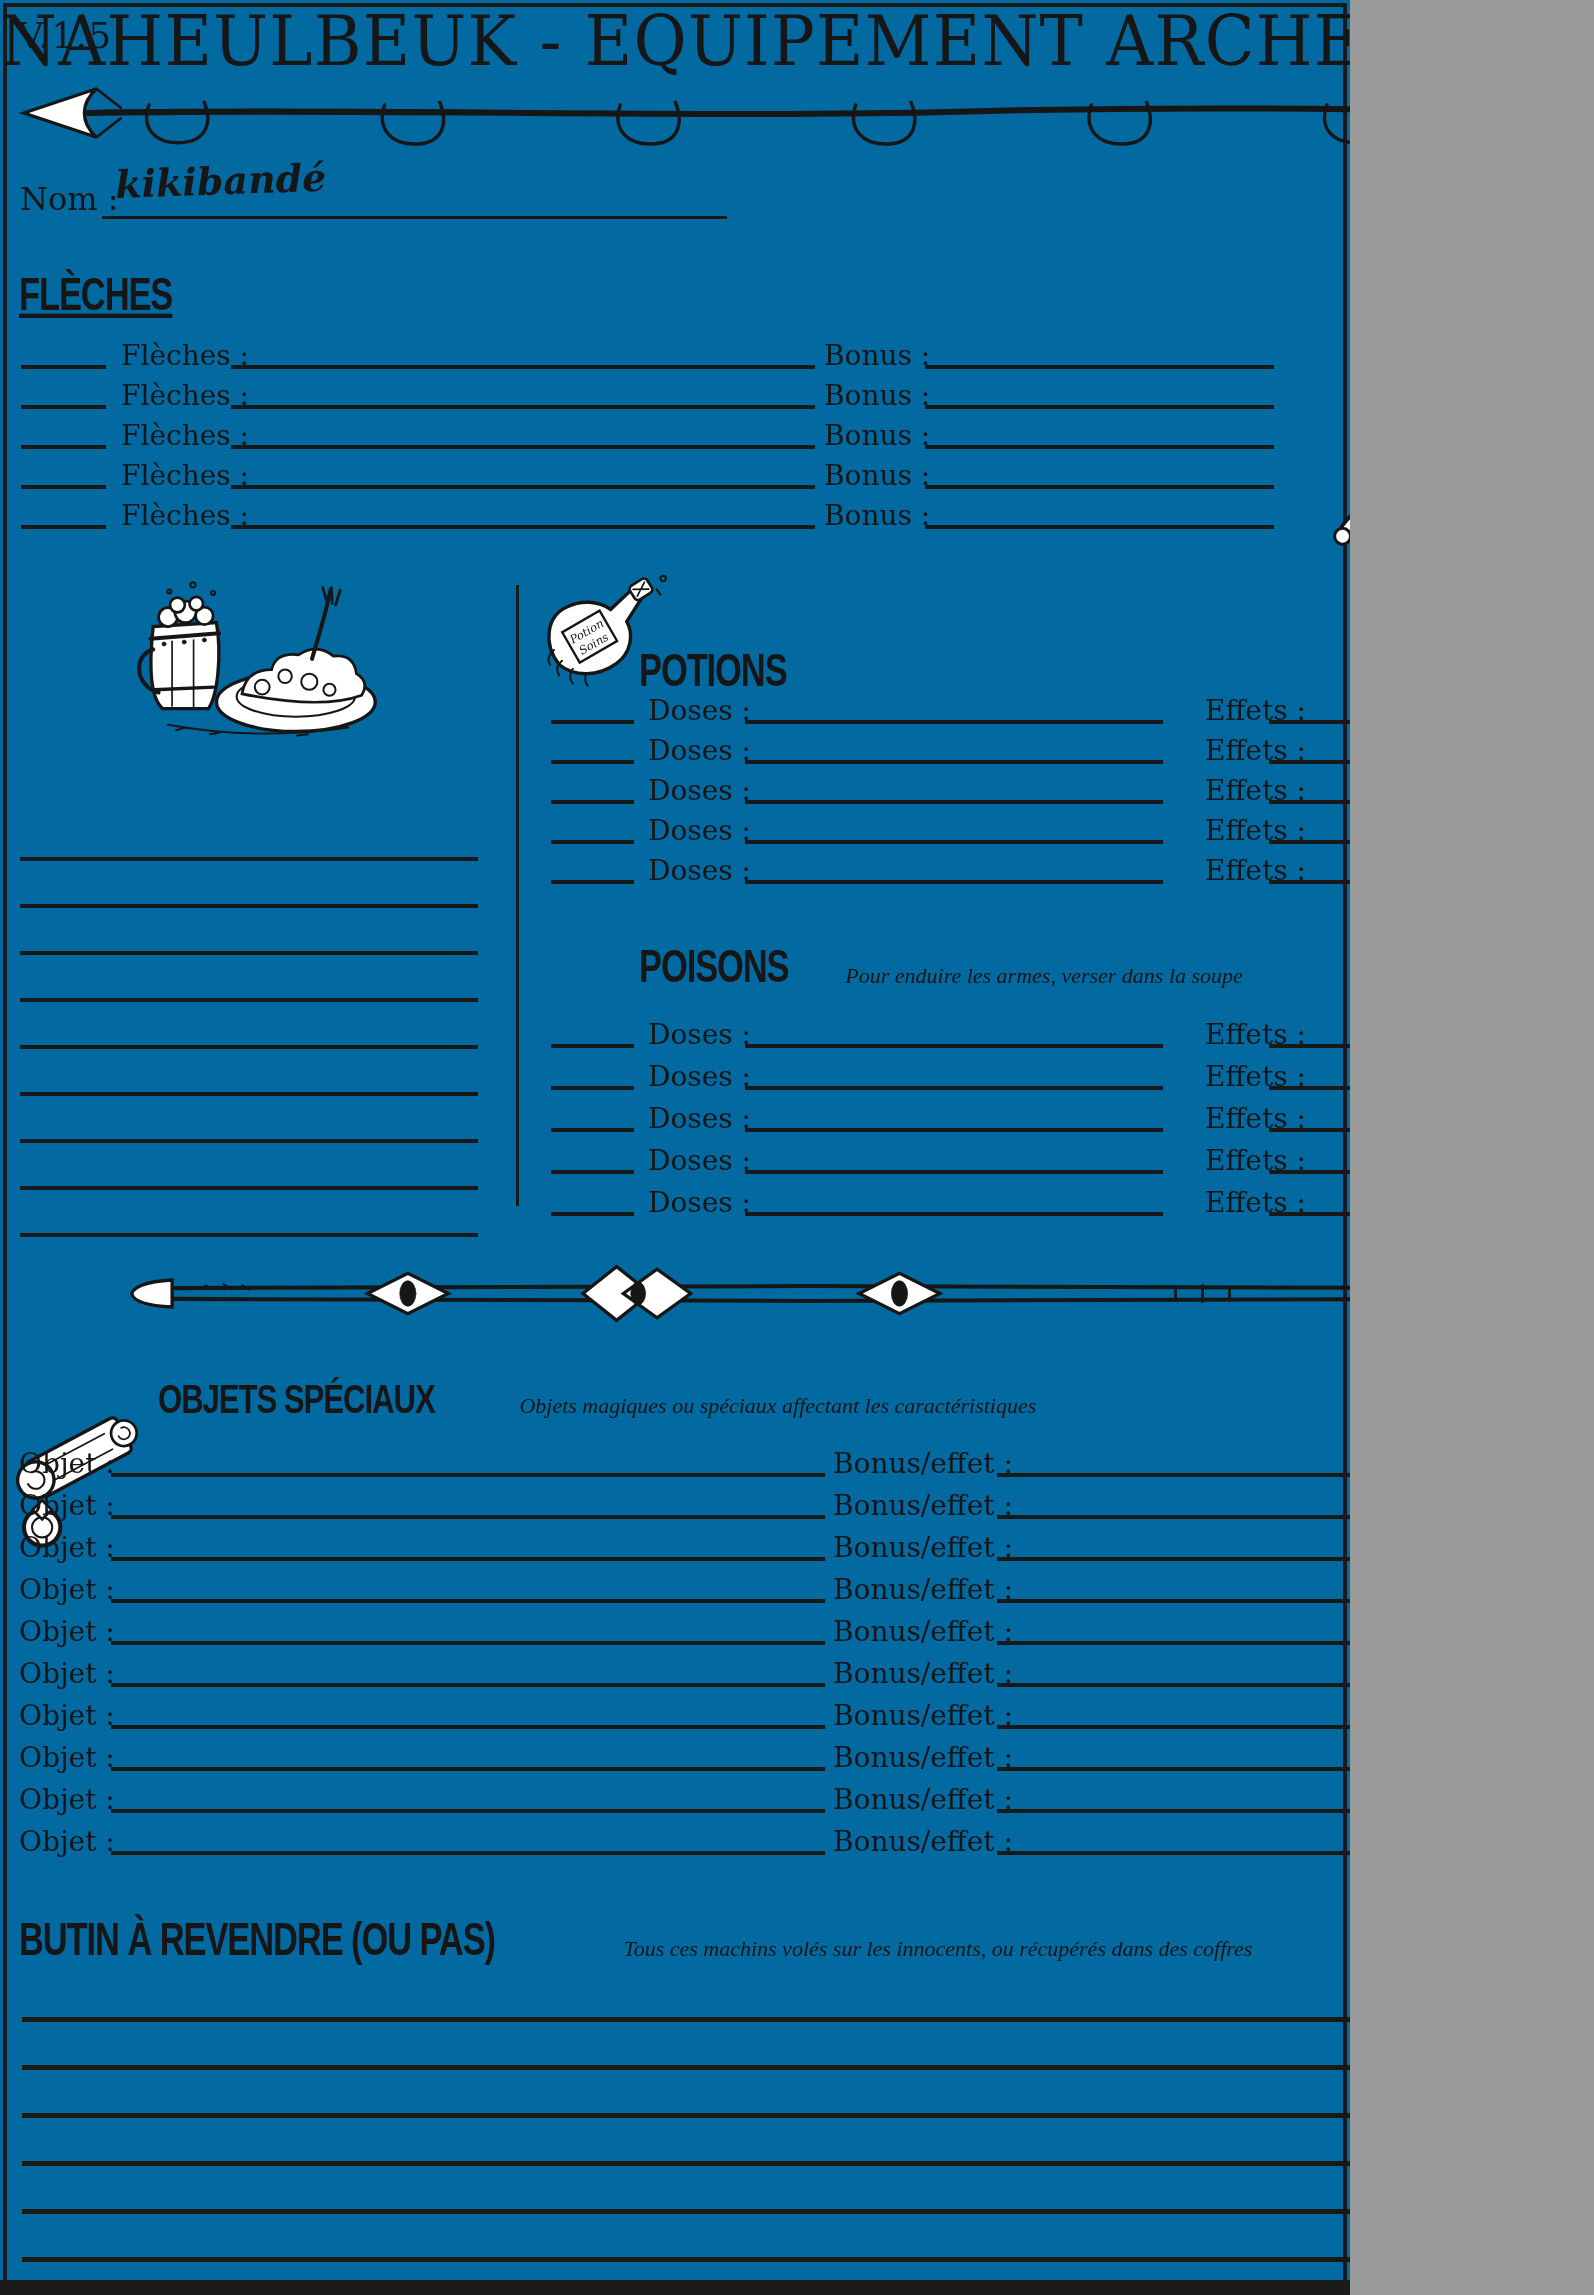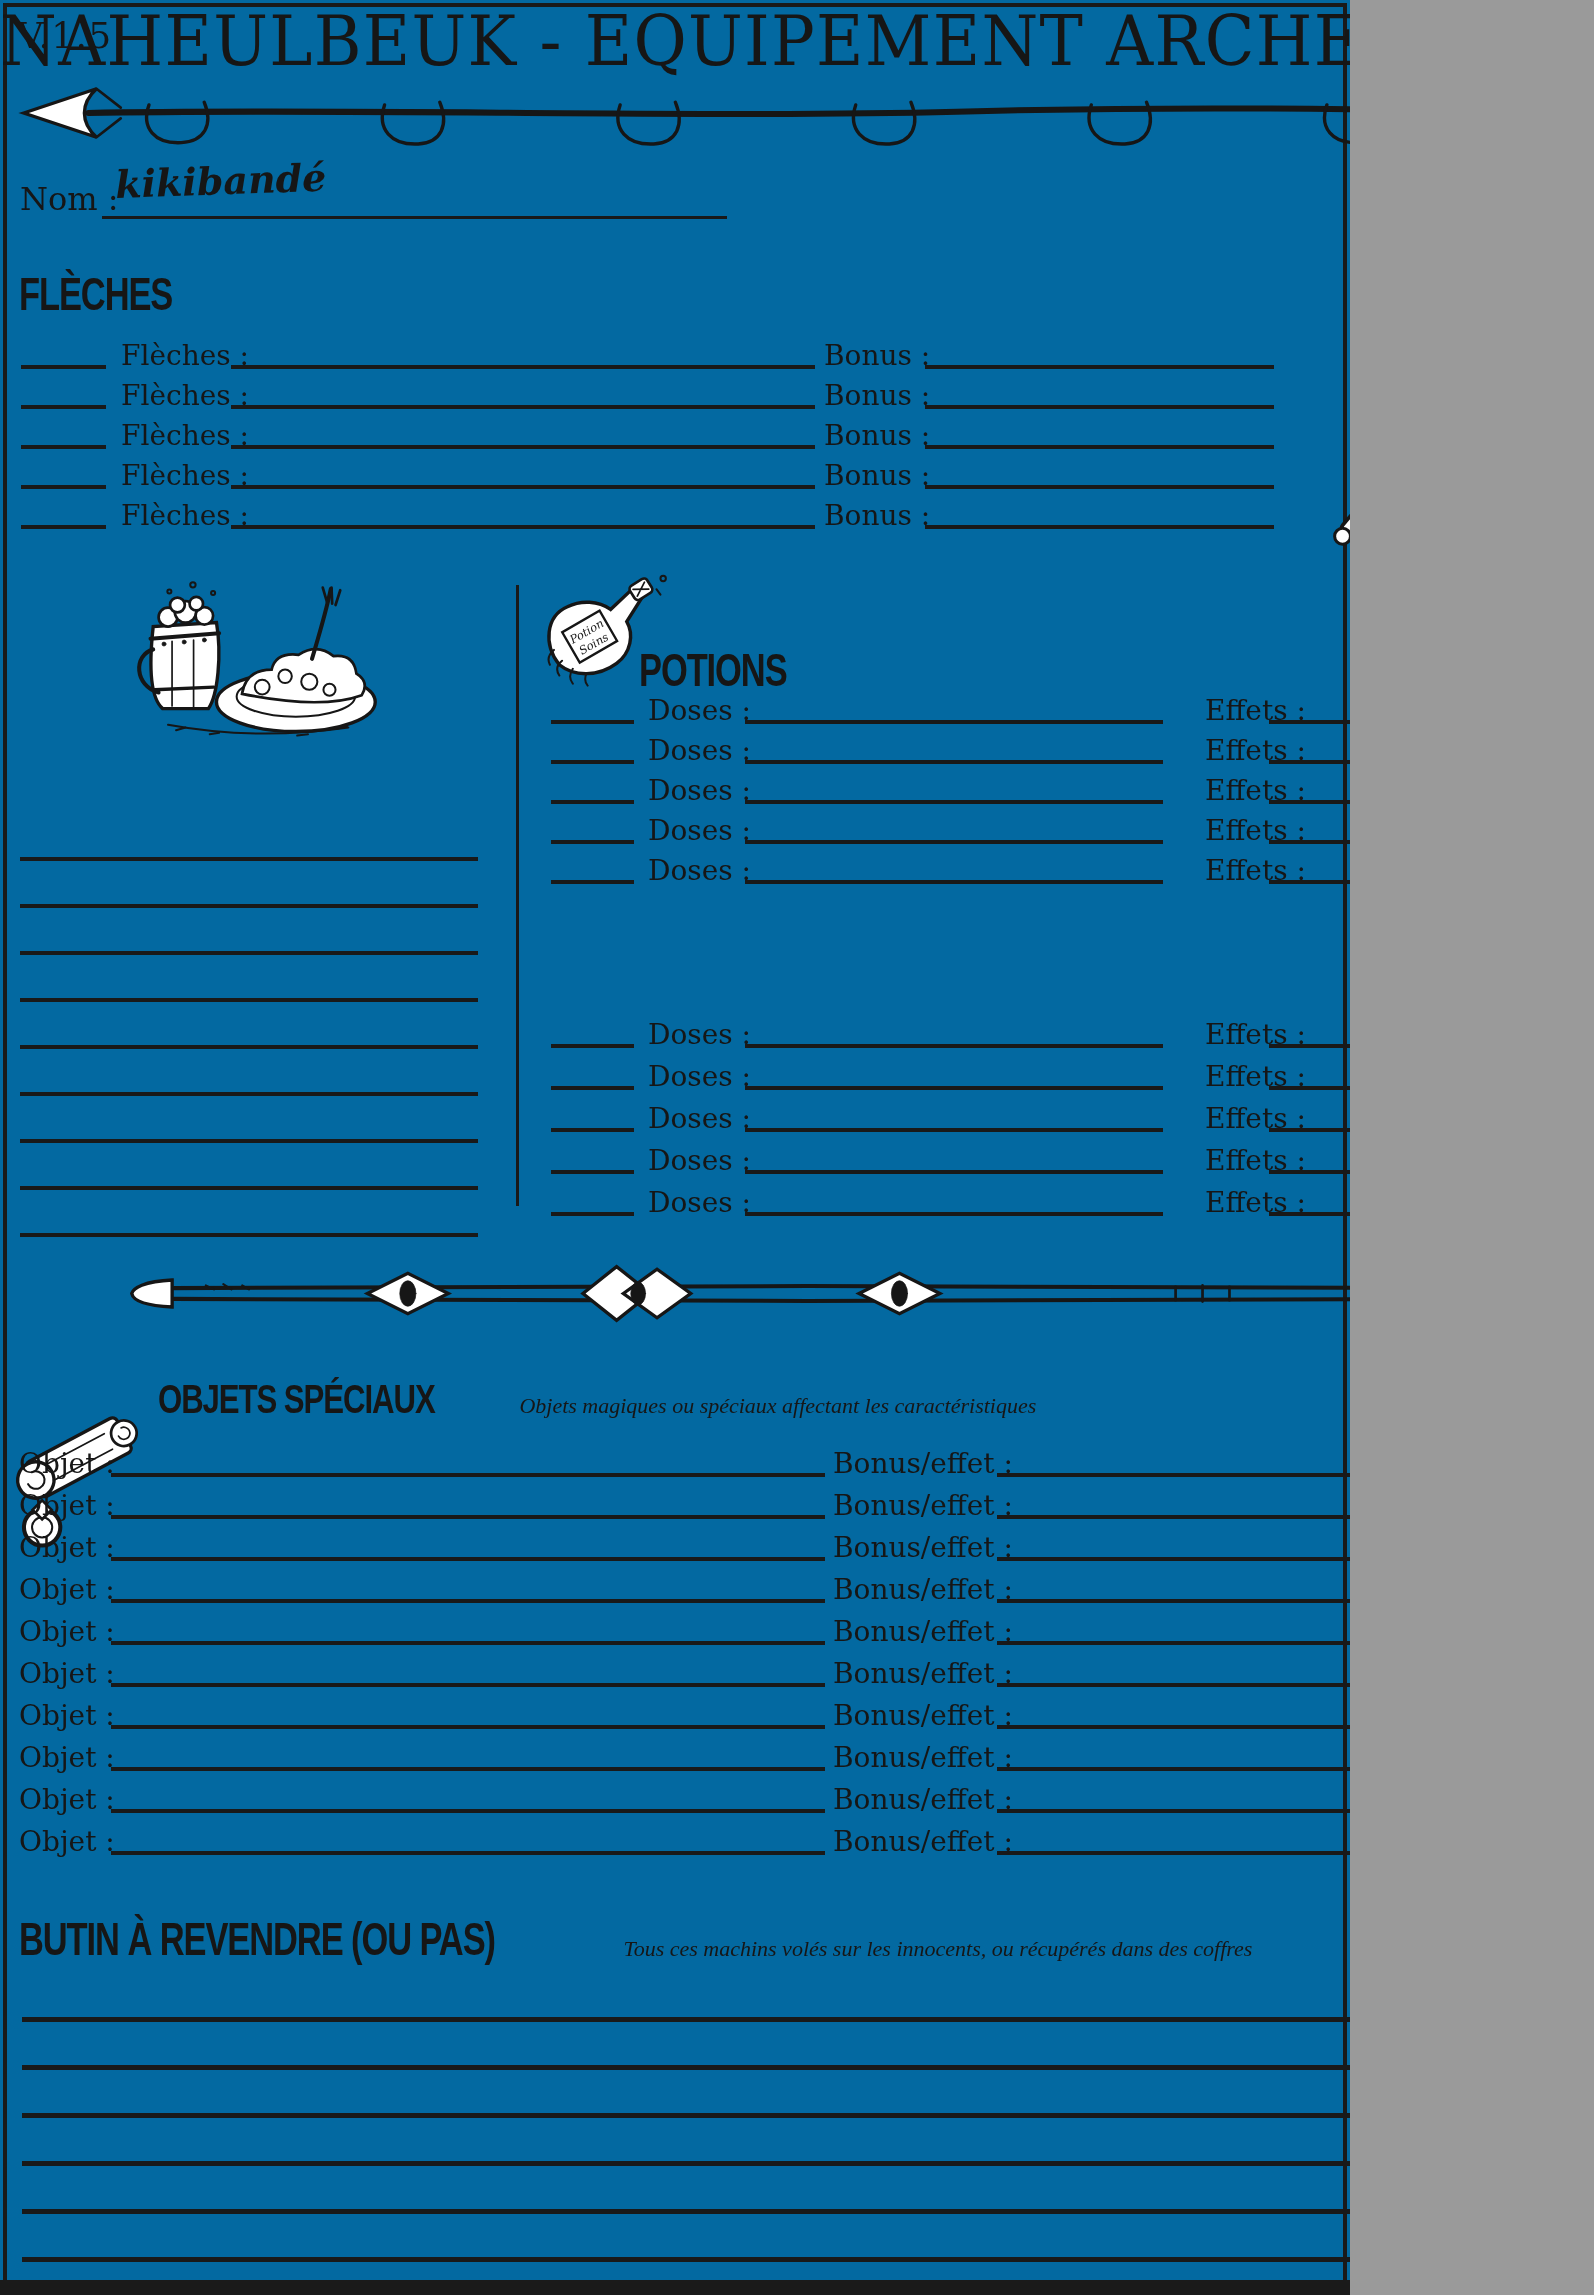--- a/index.html
+++ b/index.html
@@ -66,21 +66,21 @@
         <path d="M1600 40 c -12 36, 10 60, 50 58 c 34 -2, 46 -28, 32 -62"></path>
         <path d="M1950 40 c -12 34, 8 58, 48 56 c 34 -2, 48 -26, 34 -60"></path>
       </g>
     </g>
   </svg>
 
   <div class="abs nom-label" style="left:20px;top:183px;">Nom :</div>
   <div class="abs nom-value" style="left:116px;top:166px;">kikibandé</div>
   <div class="abs nom-line" style="left:102px;top:216px;width:625px;"></div>
 
-  <div class="abs h-row" style="left:19px;top:276px;">
+  <div class="abs h-row" style="left:19px;top:276px;text-decoration:underline;">
     <span class="hx">FLÈCHES</span>
   </div>
 
   <div class="abs" style="left:20px;top:334px;width:1260px;">
     <div class="frow">
       <div class="blank f-qty"></div>
       <div class="rlabel f-lab">Flèches :</div>
       <div class="blank f-name"></div>
       <div class="rlabel f-blab">Bonus :</div>
       <div class="blank f-bonus"></div>
@@ -251,20 +251,24 @@
     </div>
     <div class="prow">
       <div class="blank d-qty"></div>
       <div class="rlabel d-lab">Doses :</div>
       <div class="blank d-line"></div>
       <div class="rlabel e-lab">Effets :</div>
       <div class="blank e-line"></div>
     </div>
   </div>
 
+  <div class="abs h-row" style="left:639px;top:948px;">
+    <span class="hx">POISONS</span>
+    <span class="sub">Pour enduire les armes, verser dans la soupe</span>
+  </div>
 
   <div class="abs" style="left:546px;top:1011px;width:1034px;">
     <div class="xrow">
       <div class="blank d-qty"></div>
       <div class="rlabel d-lab">Doses :</div>
       <div class="blank d-line"></div>
       <div class="rlabel e-lab">Effets :</div>
       <div class="blank e-line"></div>
     </div>
     <div class="xrow">

